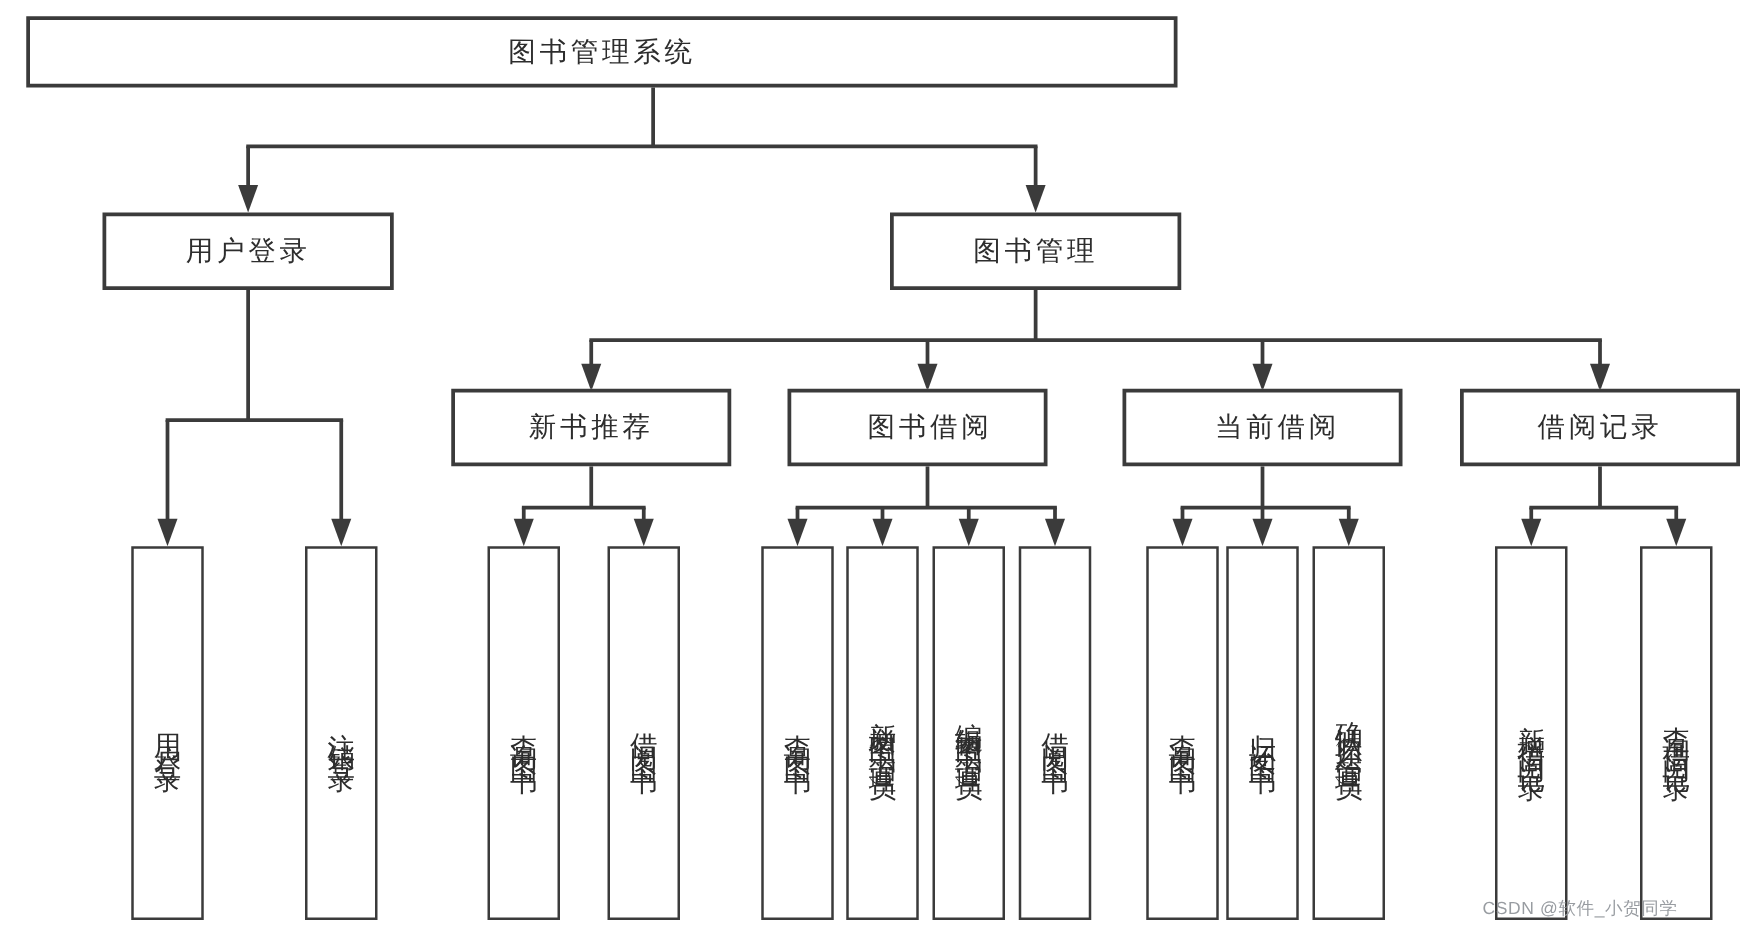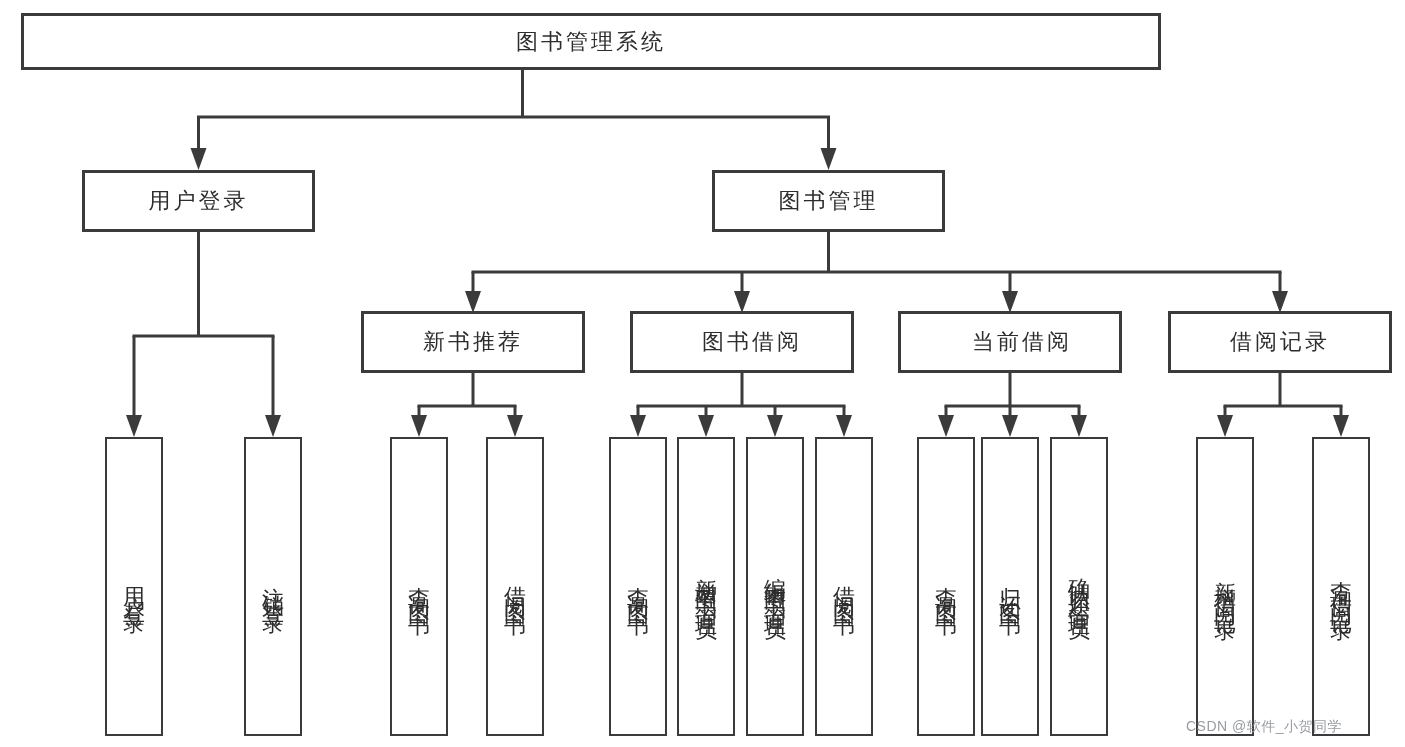--- a/index.html
+++ b/index.html
@@ -41,25 +41,25 @@
   .leaf span {
     writing-mode: vertical-rl;
     text-orientation: mixed;
     letter-spacing: 9px;
     font-size: 22px;
   }
   .leaf.long span { letter-spacing: 6px; }
   .leaf.mid span  { letter-spacing: 8px; }
 
   
-  .n-root { left: 21px;  top: 13px;  width: 1140px; height: 57px; text-align: right; }
+  .n-root { left: 21px;  top: 13px;  width: 921px; height: 57px; text-align: right; }
   .n-l1a  { left: 82px;  top: 170px; width: 233px;  height: 62px; }
   .n-l1b  { left: 712px; top: 170px; width: 233px;  height: 62px; }
   .n-l2a  { left: 361px; top: 311px; width: 224px;  height: 62px; }
-  .n-l2b  { left: 630px; top: 311px; width: 224px;  height: 62px; padding-left: 20px; }
+  .n-l2b  { left: 630px; top: 311px; width: 208px;  height: 62px; padding-left: 20px; }
   .n-l2c  { left: 898px; top: 311px; width: 224px;  height: 62px; padding-left: 24px; }
   .n-l2d  { left: 1168px;top: 311px; width: 224px;  height: 62px; }
   .leaf   { top: 437px; width: 58px; height: 299px; }
   .n-f01 { left: 105px; }
   .n-f02 { left: 244px; }
   .n-f03 { left: 390px; }
   .n-f04 { left: 486px; }
   .n-f05 { left: 609px; }
   .n-f06 { left: 677px; }
   .n-f07 { left: 746px; }

